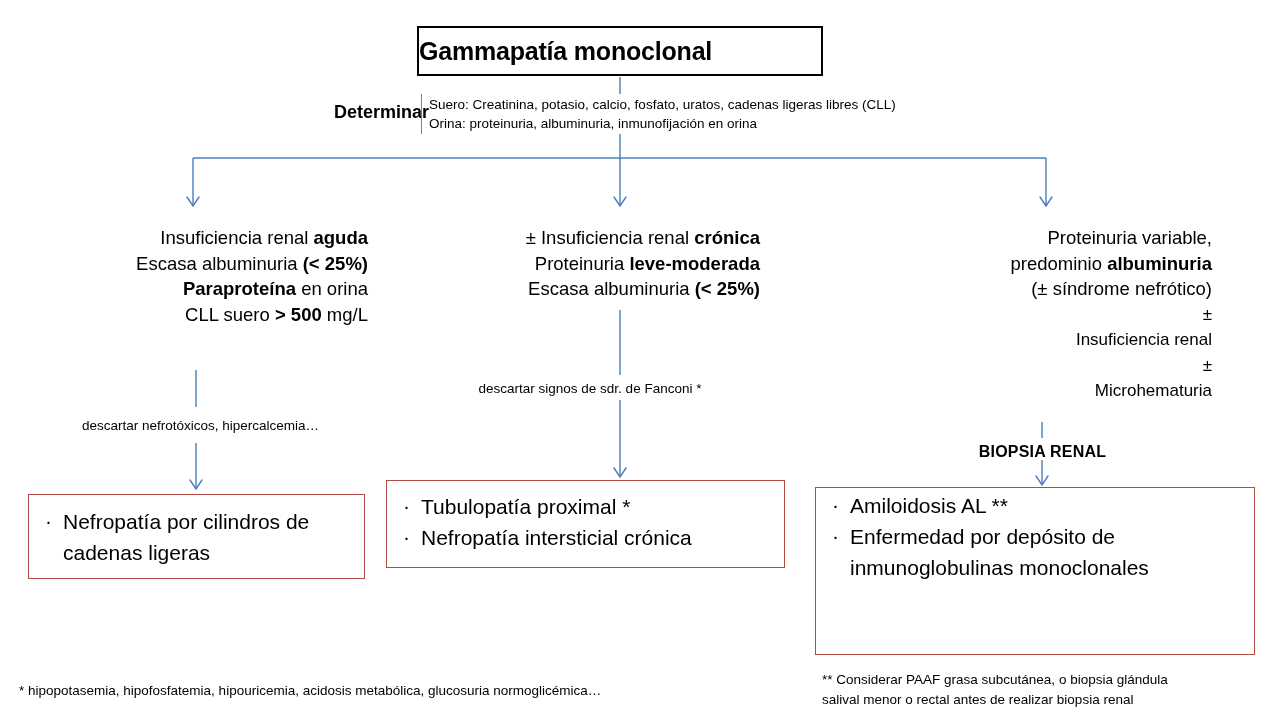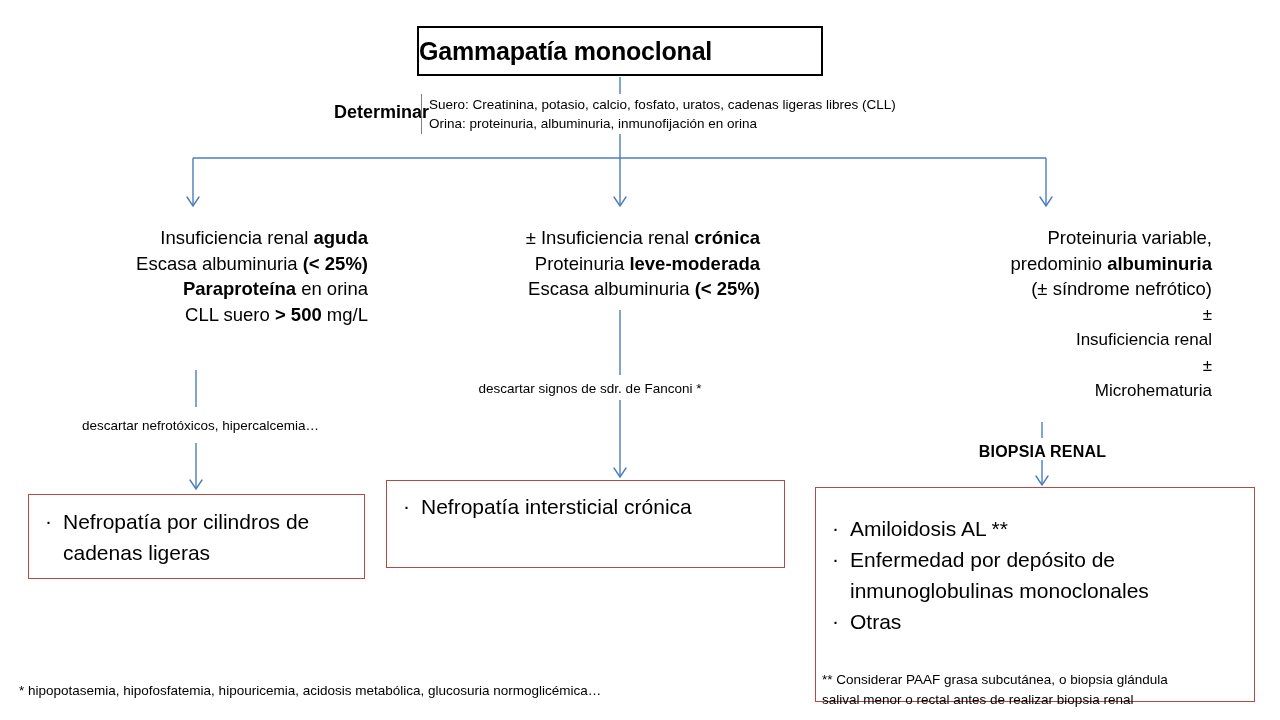--- a/index.html
+++ b/index.html
@@ -120,21 +120,21 @@
   .outcome-list li::before {
     content: "\00B7";
     position: absolute;
     left: 6px;
     top: -1px;
     font-size: 21px;
     line-height: 31px;
   }
   #box-left  { left: 28px;  top: 494px; width: 337px; height: 85px; padding: 11px 8px 0 10px; }
   #box-mid   { left: 386px; top: 480px; width: 399px; height: 88px; padding: 10px 8px 0 10px; }
-  #box-right { left: 815px; top: 487px; width: 440px; height: 215px; padding: 25px 8px 0 10px; }
+  #box-right { left: 815px; top: 487px; width: 440px; height: 168px; padding: 2px 8px 0 10px; }
 
   
   .footnote {
     font-size: 13.5px;
     line-height: 20px;
   }
   #footnote-1 { left: 19px;  top: 681px; width: 790px; white-space: nowrap; }
   #footnote-2 { left: 822px; top: 670px; width: 445px; }
 </style>
 </head>
@@ -207,39 +207,39 @@
   <div id="note-left" class="abs note">descartar nefrotóxicos, hipercalcemia…</div>
 
   <div id="branch-mid" class="abs branch">
       <div><span>±  Insuficiencia renal </span><b>crónica</b></div>
       <div><span>Proteinuria </span><b>leve-moderada</b></div>
       <div><span>Escasa albuminuria </span><b>(&lt; 25%)</b></div>
     </div>
   <div id="note-mid" class="abs note">descartar signos de sdr. de Fanconi *</div>
   <div id="box-mid" class="abs outcome-box">
     <ul class="outcome-list">
+        <li>Tubulopatía proximal *</li>
         <li>Nefropatía intersticial crónica</li>
       </ul>
   </div>
 
   <div id="branch-right" class="abs branch">
       <div><span>Proteinuria variable,</span></div>
       <div><span>predominio </span><b>albuminuria</b></div>
       <div><span>(±   síndrome nefrótico)</span></div>
       <div class="small-line"><span>±</span></div>
       <div class="small-line"><span>Insuficiencia renal</span></div>
       <div class="small-line"><span>±</span></div>
       <div class="small-line"><span>Microhematuria</span></div>
     </div>
   <div id="biopsia-label" class="abs">BIOPSIA RENAL</div>
   <div id="box-right" class="abs outcome-box">
     <ul class="outcome-list">
         <li>Amiloidosis AL **</li>
         <li>Enfermedad por depósito de inmunoglobulinas monoclonales</li>
-        <li>Otras</li>
       </ul>
   </div>
 
   <div id="footnote-1" class="abs footnote">* hipopotasemia, hipofosfatemia, hipouricemia, acidosis metabólica, glucosuria normoglicémica…</div>
   <div id="footnote-2" class="abs footnote">
     <div>**  Considerar PAAF grasa subcutánea, o biopsia glándula</div>
     <div>salival menor o rectal antes de realizar biopsia renal</div>
   </div>
 
 </div>

